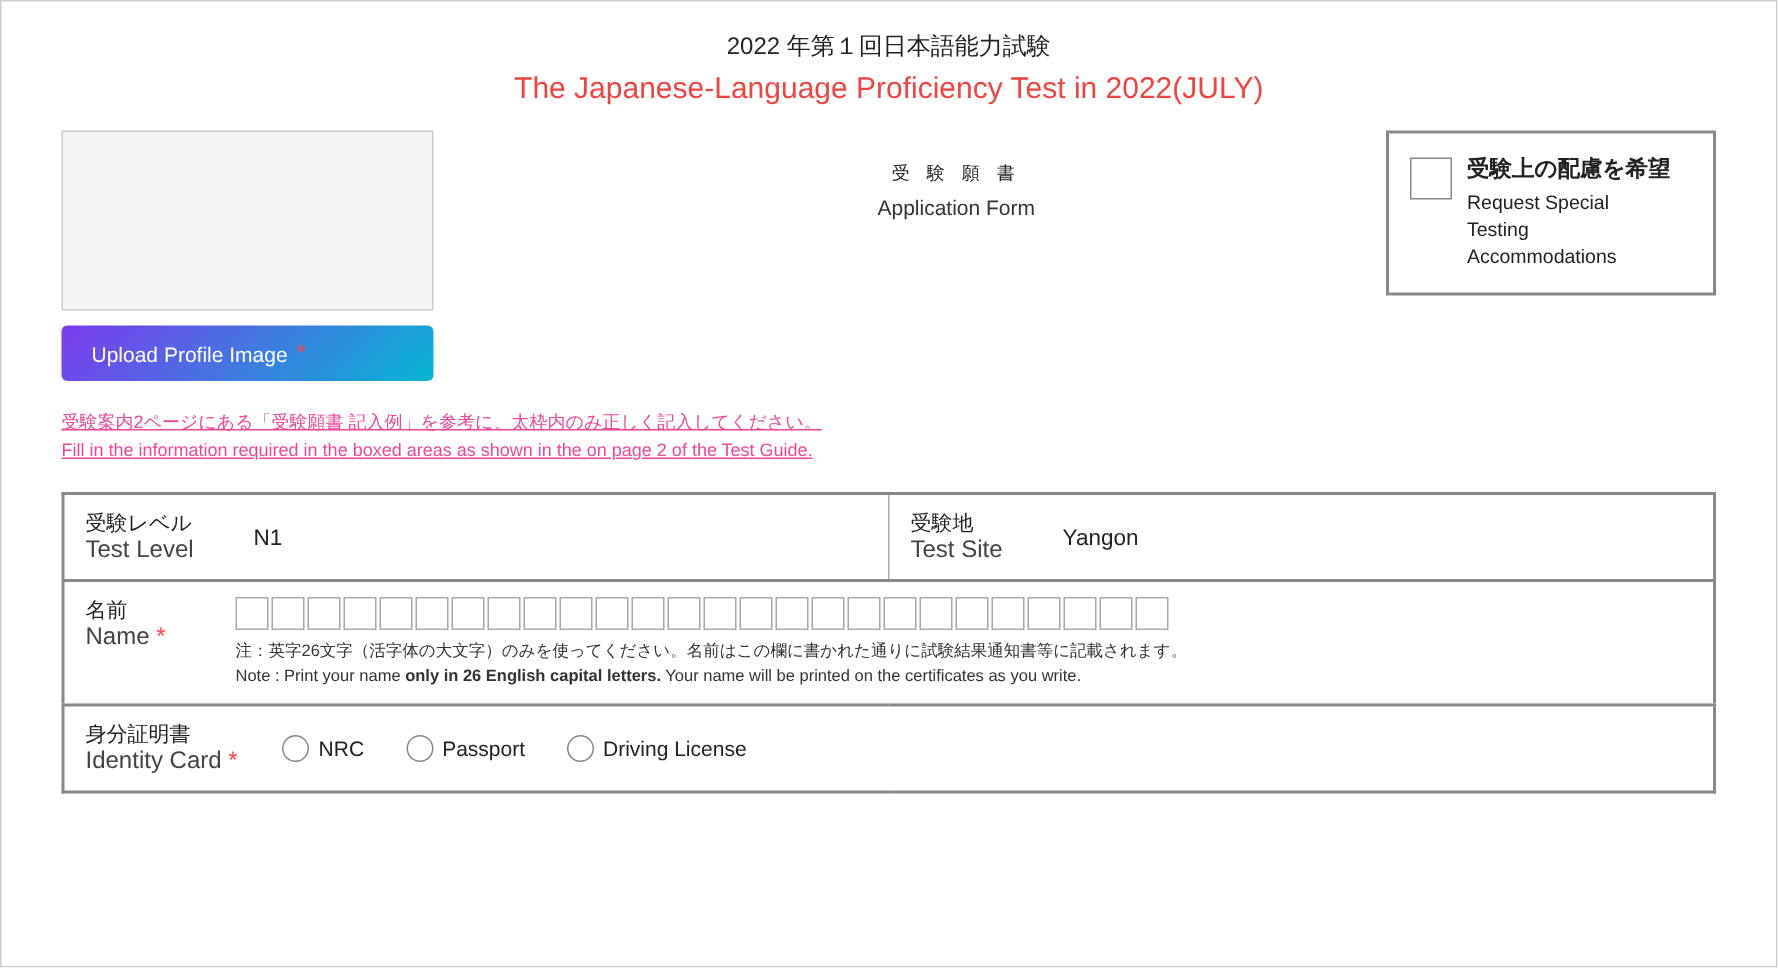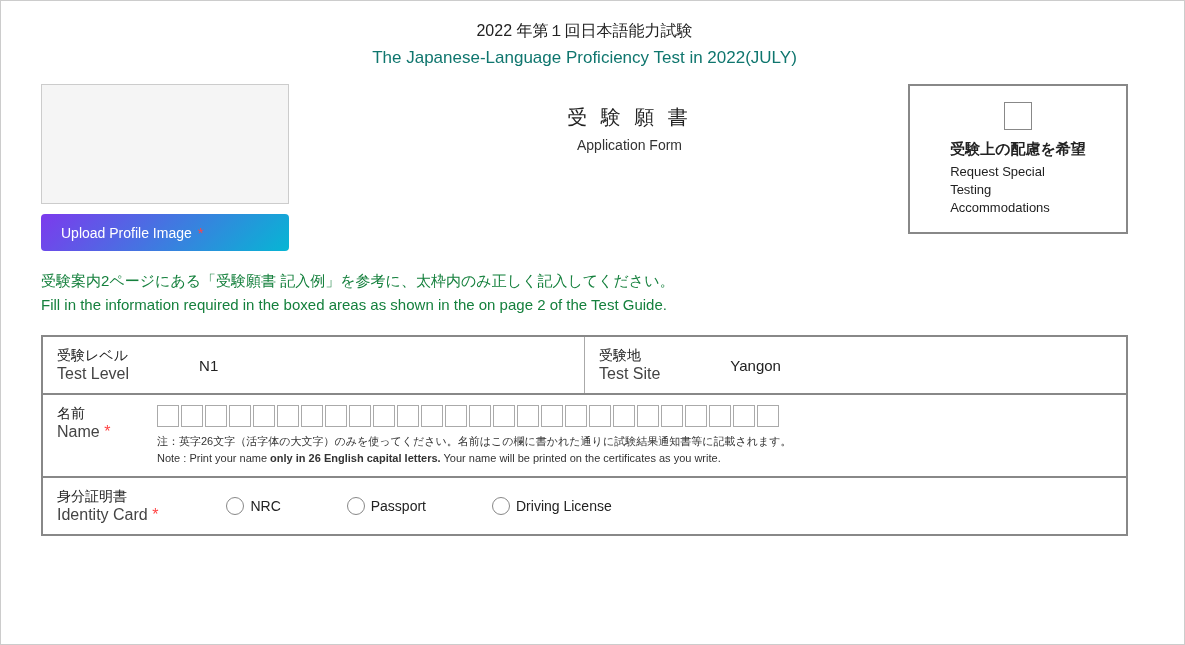--- a/index.html
+++ b/index.html
@@ -8,34 +8,34 @@
       background: #fff;
       color: #222;
       font-size: 14px;
       width: 1185px;
       min-height: 645px;
     }
     .page {
       width: 1185px;
       min-height: 645px;
       background: #fff;
-      padding: 20px 56px 20px 40px;
+      padding: 20px 40px 20px 40px;
       border: 1px solid #ccc;
     }
     .header {
       text-align: center;
       margin-bottom: 16px;
     }
     .header .title-jp {
       font-size: 16px;
       margin-bottom: 6px;
     }
     .header .title-en {
-      font-size: 17px;
-      color: #0f766e;
+      font-size: 20px;
+      color: #ef4444;
     }
     .top-section {
       display: flex;
       flex-direction: row;
       align-items: flex-start;
       justify-content: space-between;
       margin-bottom: 18px;
     }
     .left-col {
       display: flex;
@@ -70,35 +70,34 @@
     }
     .center-col {
       flex: 1;
       display: flex;
       flex-direction: column;
       align-items: center;
       justify-content: center;
       padding-top: 20px;
     }
     .app-form-jp {
-      font-size: 20px;
+      font-size: 12px;
       letter-spacing: 4px;
       margin-bottom: 6px;
     }
     .app-form-en {
       font-size: 14px;
       color: #333;
     }
     .right-col {
       width: 220px;
       border: 2px solid #888;
       padding: 14px 14px 14px 14px;
       display: flex;
-      flex-direction: column;
-      align-items: center;
+      align-items: flex-start;
       gap: 10px;
     }
     .checkbox-placeholder {
       width: 28px;
       height: 28px;
       border: 1.5px solid #888;
       background: #fff;
       flex-shrink: 0;
       margin-top: 2px;
     }
@@ -111,23 +110,24 @@
       font-weight: bold;
       margin-bottom: 4px;
     }
     .accommodations-en {
       font-size: 13px;
       color: #222;
       line-height: 1.4;
     }
     .instructions {
       margin-bottom: 18px;
-      font-size: 15px;
+      font-size: 12px;
       line-height: 1.6;
-      color: #15803d;
+      color: #ec4899;
+      text-decoration: underline;
     }
     .form-table {
       width: 100%;
       border: 2px solid #888;
       border-collapse: collapse;
     }
     .form-table td, .form-table th {
       border: 1px solid #aaa;
       padding: 10px 14px;
       vertical-align: middle;
@@ -139,21 +139,20 @@
     }
     .field-label-en {
       font-size: 16px;
       color: #444;
     }
     .field-label-en .required {
       color: #ff4444;
     }
     .level-val, .site-val {
       font-size: 15px;
-      margin-left: 30px;
     }
     .name-input-row {
       display: flex;
       flex-direction: row;
       gap: 2px;
       margin-bottom: 6px;
     }
     .name-char-box {
       width: 22px;
       height: 22px;
@@ -173,21 +172,20 @@
       flex-direction: row;
       align-items: center;
       gap: 28px;
       margin-left: 10px;
     }
     .radio-option {
       display: flex;
       align-items: center;
       gap: 6px;
       font-size: 14px;
-      margin-left: 38px;
     }
     .radio-circle {
       width: 18px;
       height: 18px;
       border-radius: 50%;
       border: 1.5px solid #888;
       background: #fff;
       display: inline-block;
       flex-shrink: 0;
     }

